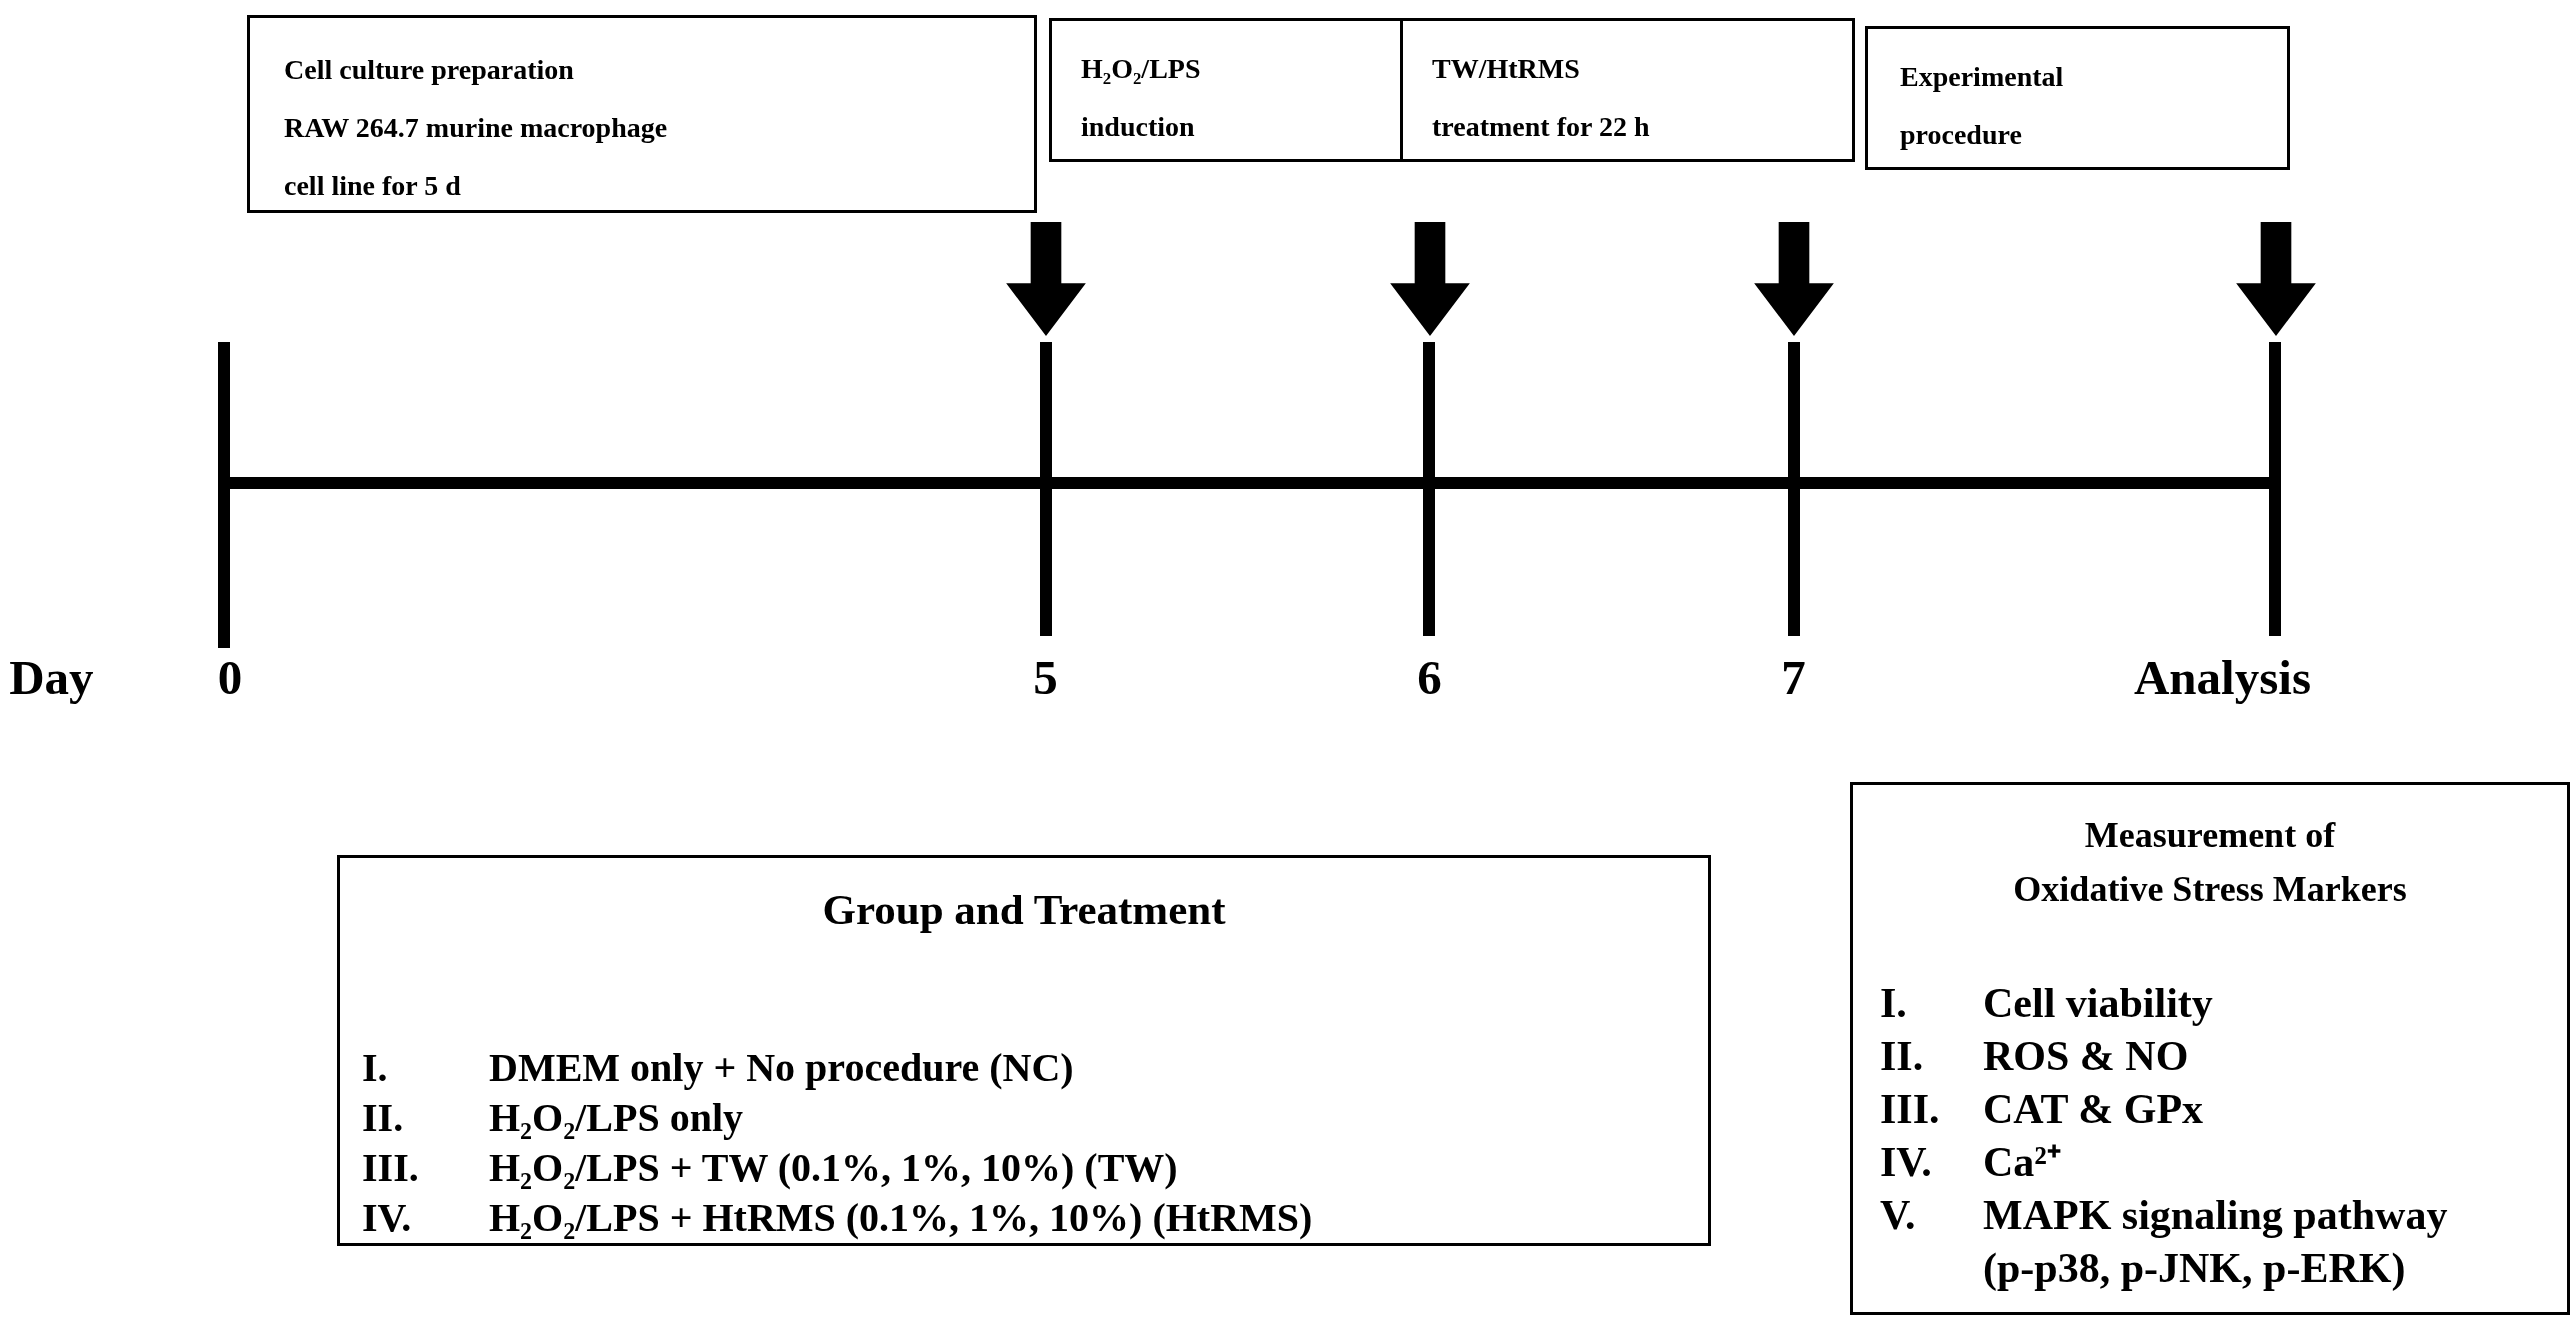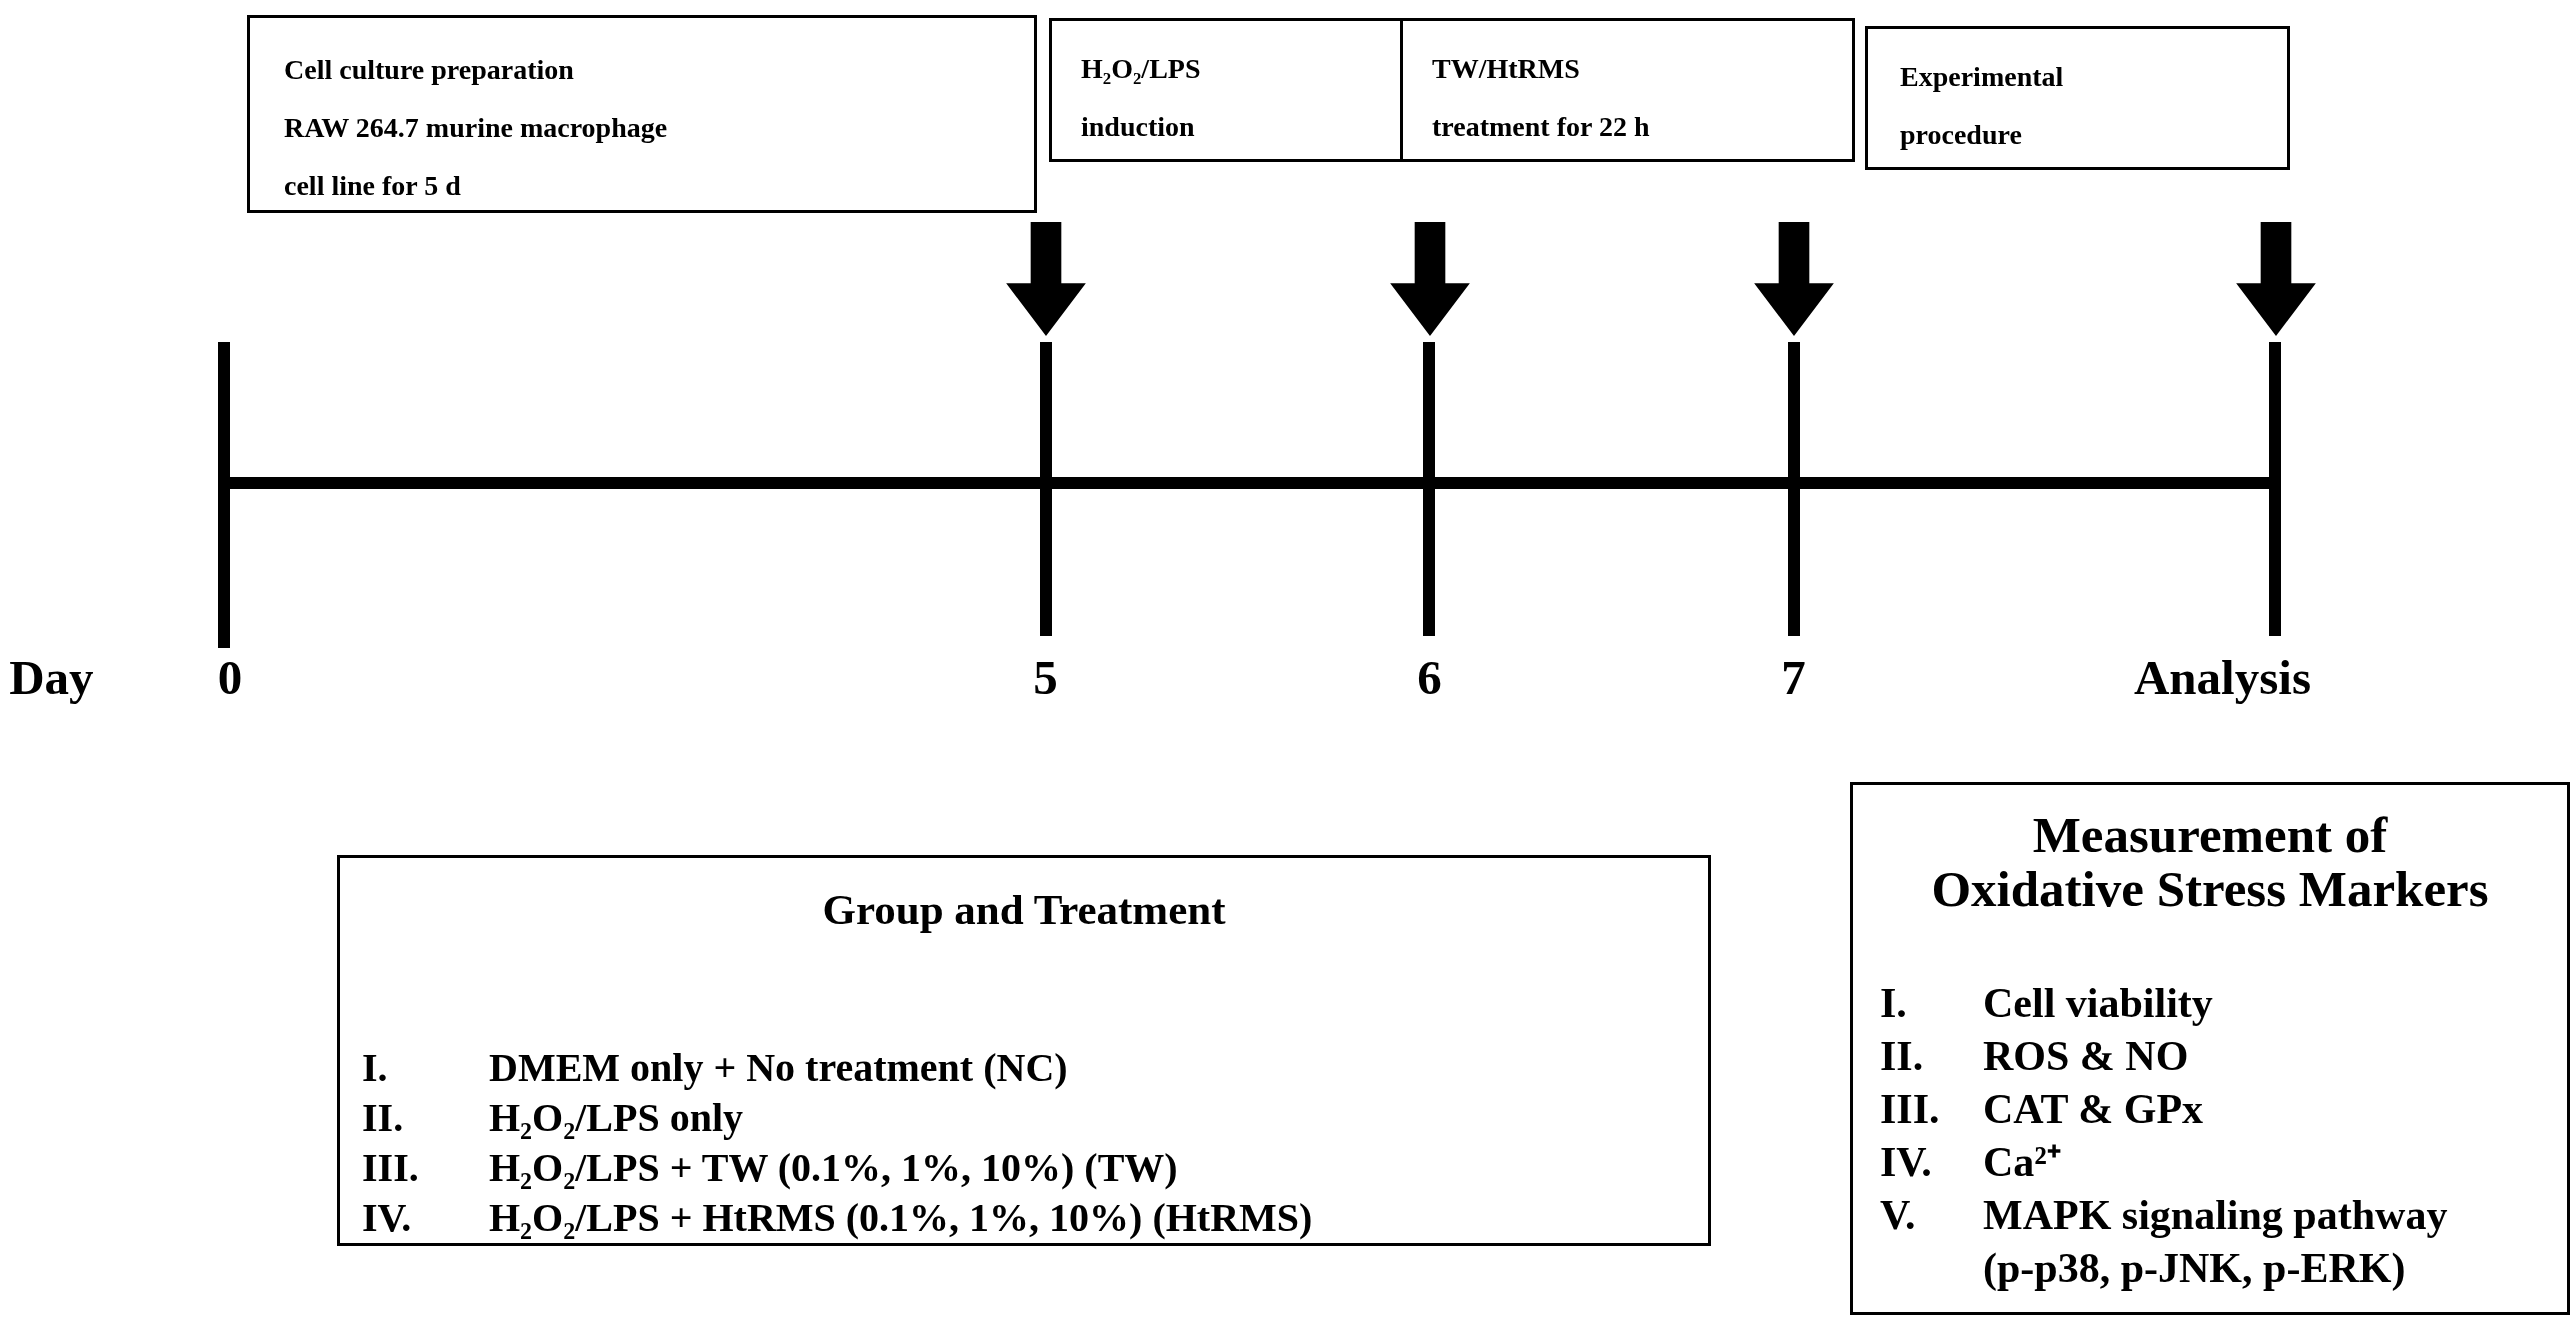--- a/index.html
+++ b/index.html
@@ -47,21 +47,21 @@
   #tick-label-2{left:1393px;width:73px;text-align:center;}
   #tick-label-3{left:1757px;width:73px;text-align:center;}
   #tick-label-4{left:2091px;width:263px;text-align:center;}
   
   #group-box{left:337px;top:855px;width:1374px;height:391px;padding-top:26px;}
   .group-title{text-align:center;font-size:43px;line-height:51px;}
   #group-list{margin-top:108px;padding-left:22px;}
   .g-row{display:grid;grid-template-columns:127px 1fr;font-size:40px;line-height:50px;}
   
   #markers-box{left:1850px;top:782px;width:720px;height:533px;padding-top:23px;}
-  .markers-title{text-align:center;font-size:51px;line-height:54px;}
+  .markers-title{text-align:center;font-size:36px;line-height:54px;}
   #markers-list{margin-top:61px;padding-left:27px;}
   .m-row{display:grid;grid-template-columns:103px 1fr;font-size:42px;line-height:53px;}
   .m-sub{grid-column:2;}
 </style>
 </head>
 <body>
 
 <div class="box" id="phase-box-0">
   <div class="phase-label pre">Cell culture preparation
 RAW 264.7 murine macrophage
@@ -105,21 +105,21 @@
 <div class="tick-label" id="tick-label-1">5</div>
 <div class="tick-label" id="tick-label-2">6</div>
 <div class="tick-label" id="tick-label-3">7</div>
 <div class="tick-label" id="tick-label-4">Analysis</div>
 
 <div class="box" id="group-box">
   <div class="group-title">Group and Treatment</div>
   <div id="group-list">
     <div class="g-row">
       <span>I.</span>
-      <span>DMEM only + No treatment (NC)</span>
+      <span>DMEM only + No procedure (NC)</span>
     </div>
     <div class="g-row">
       <span>II.</span>
       <span>H₂O₂/LPS only</span>
     </div>
     <div class="g-row">
       <span>III.</span>
       <span>H₂O₂/LPS + TW (0.1%, 1%, 10%) (TW)</span>
     </div>
     <div class="g-row">

